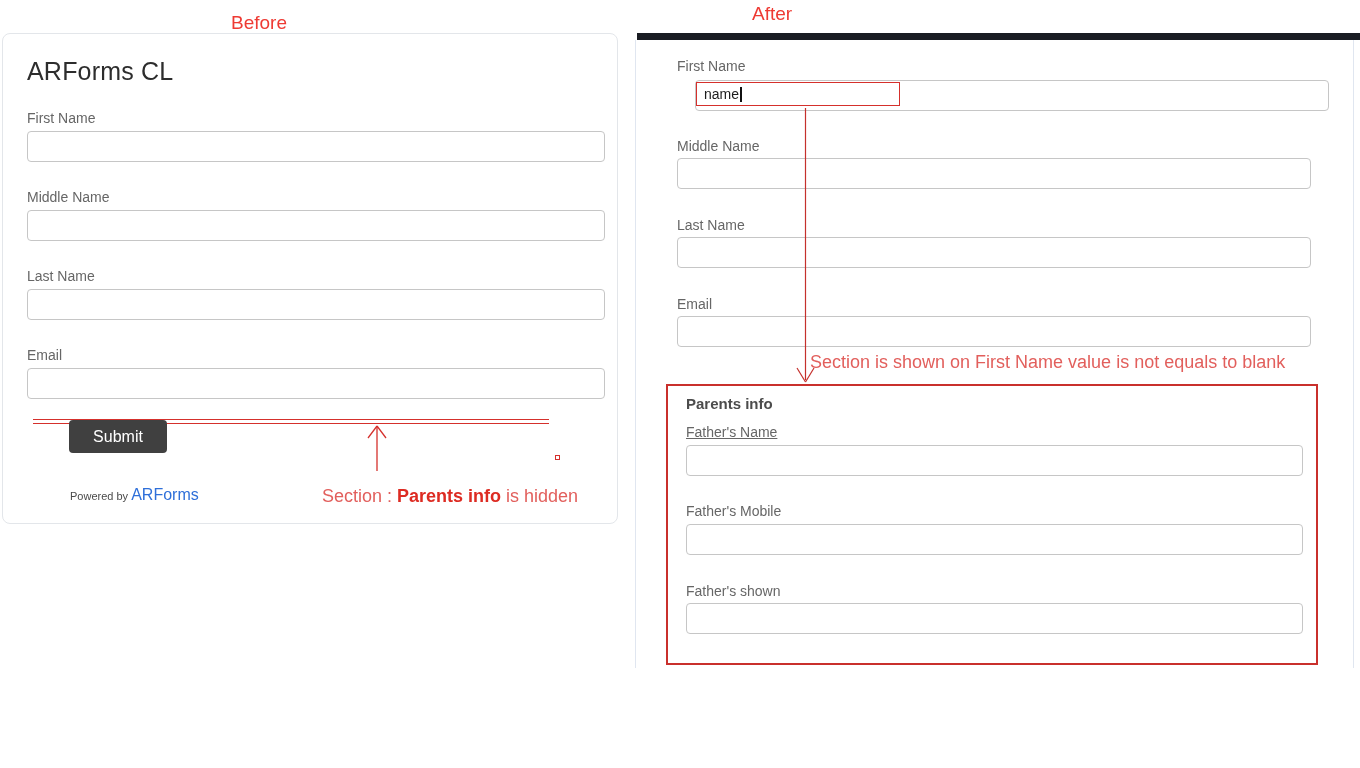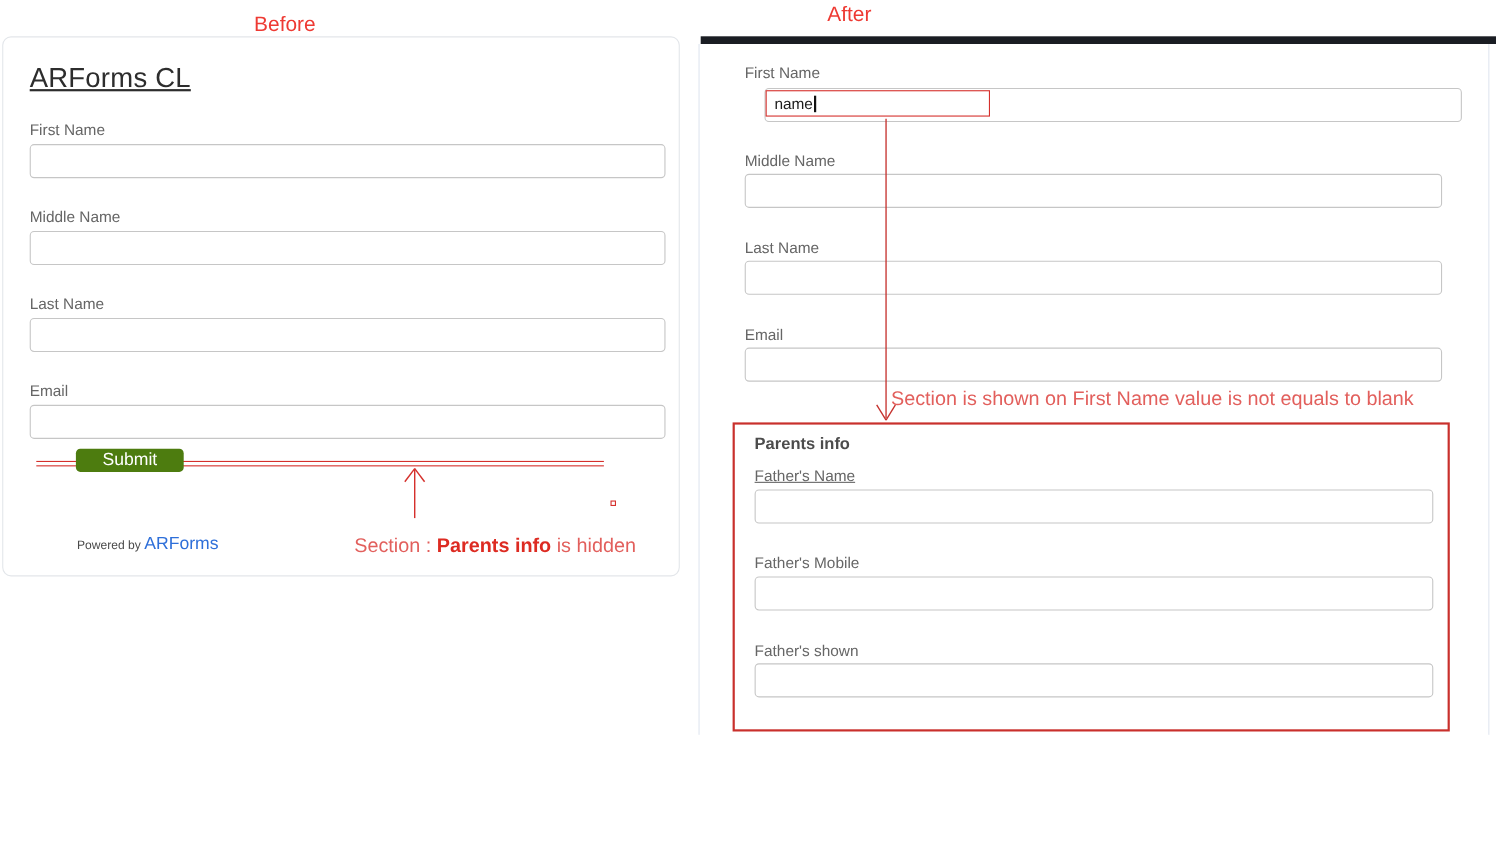--- a/index.html
+++ b/index.html
@@ -42,22 +42,22 @@
   .typed-text { font-size:14px; color:#1c1c1c; }
   .caret { display:inline-block; width:1.5px; height:15px; background:#111; margin-left:1px; }
 
   
   .hidden-line {
     left:33px; top:419px; width:516px; height:5px;
     border-top:1px solid #d5302c; border-bottom:1px solid #d5302c;
   }
 
   .submit-btn {
-    left:69px; top:408px; width:98px; height:21px;
-    background:#4d7c0f; border:none; border-radius:4px;
+    left:69px; top:420px; width:98px; height:33px;
+    background:#404040; border:none; border-radius:4px;
     color:#fff; font-size:16px; font-family:"Liberation Sans",sans-serif;
     cursor:pointer; display:flex; align-items:center; justify-content:center;
   }
   .powered { left:70px; top:486px; font-size:11px; color:#4a4a4a; }
   .powered a { color:#2e6fd9; text-decoration:none; font-size:16px; }
 
   .note-light { font-size:18px; color:#e25f5c; }
   .note-bold  { font-weight:bold; color:#dd2b22; }
 
   .red-dot { left:555px; top:455px; width:5px; height:5px; border:1px solid #d5302c; }
@@ -72,21 +72,21 @@
 </style>
 </head>
 <body>
 
 <div id="stage">
 
   <div class="abs side-heading" style="left:231px; top:12px;">Before</div>
 
   <div class="abs before-panel"></div>
 
-  <div class="abs form-title" style="left:27px; top:57px;text-decoration:underline;">ARForms CL</div>
+  <div class="abs form-title" style="left:27px; top:57px;">ARForms CL</div>
 
   <div class="abs field-label" style="left:27px; top:110px;">First Name</div>
   <div class="abs input-wrap" style="left:27px; top:131px; width:578px; height:31px;">
     <input class="text-input" value="" style="">
   </div>
 
   <div class="abs field-label" style="left:27px; top:189px;">Middle Name</div>
   <div class="abs input-wrap" style="left:27px; top:210px; width:578px; height:31px;">
     <input class="text-input" value="" style="">
   </div>

